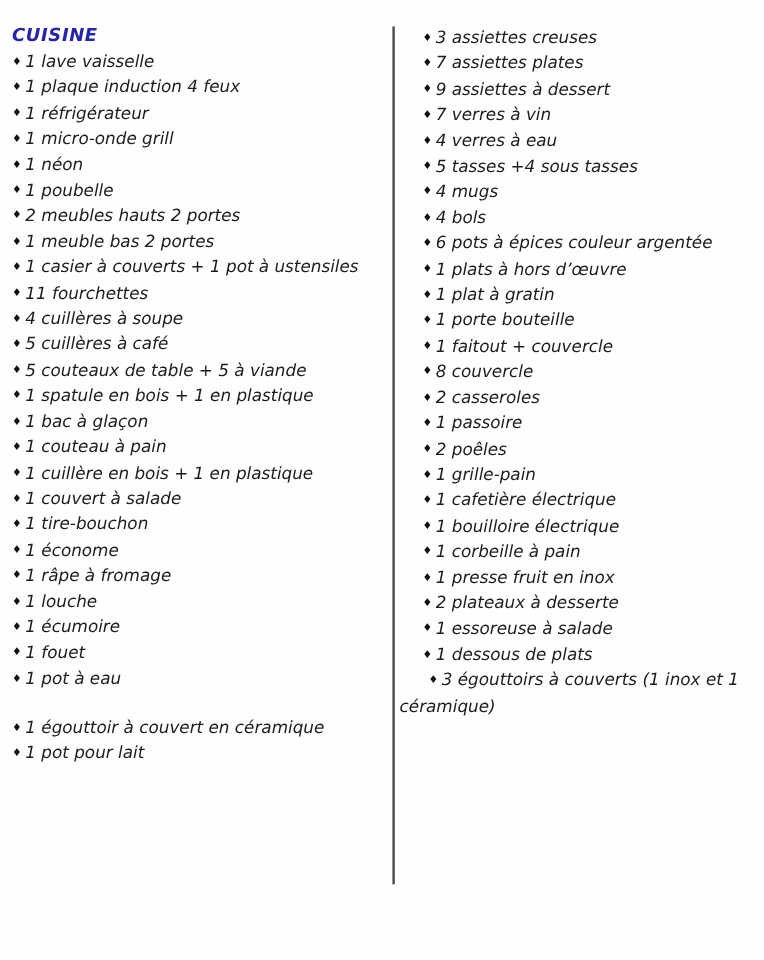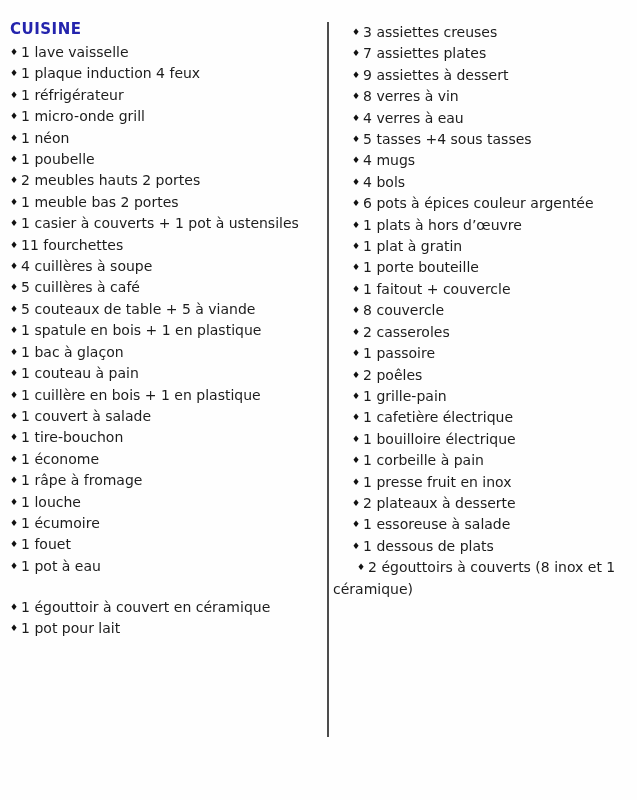--- a/index.html
+++ b/index.html
@@ -64,21 +64,21 @@
     font-size: 9px;
     margin-right: 3px;
     position: relative;
     top: -2px;
     color: #111111;
   }
 </style>
 </head>
 <body>
 
-<div class="page" style="color: rgb(28, 28, 28);">
+<div class="page" style="color: rgb(28, 28, 28); font-style: italic;">
   <h1 class="title" style="color: rgb(36, 36, 173);">CUISINE</h1>
 
   <div class="col col-left">
     <div class="group">
         <div class="list-item"><span class="bullet">♦</span><span>1 lave vaisselle</span></div>
         <div class="list-item"><span class="bullet">♦</span><span>1 plaque induction 4 feux</span></div>
         <div class="list-item"><span class="bullet">♦</span><span>1 réfrigérateur</span></div>
         <div class="list-item"><span class="bullet">♦</span><span>1 micro-onde grill</span></div>
         <div class="list-item"><span class="bullet">♦</span><span>1 néon</span></div>
         <div class="list-item"><span class="bullet">♦</span><span>1 poubelle</span></div>
@@ -107,21 +107,21 @@
         <div class="list-item"><span class="bullet">♦</span><span>1 pot pour lait</span></div>
       </div>
   </div>
 
   <div class="divider" style="background: rgb(77, 77, 77);"></div>
 
   <div class="col col-right">
       <div class="list-item"><span class="bullet">♦</span><span>3 assiettes creuses</span></div>
       <div class="list-item"><span class="bullet">♦</span><span>7 assiettes plates</span></div>
       <div class="list-item"><span class="bullet">♦</span><span>9 assiettes à dessert</span></div>
-      <div class="list-item"><span class="bullet">♦</span><span>8 verres à vin</span></div>
+      <div class="list-item"><span class="bullet">♦</span><span>7 verres à vin</span></div>
       <div class="list-item"><span class="bullet">♦</span><span>4 verres à eau</span></div>
       <div class="list-item"><span class="bullet">♦</span><span>5 tasses +4 sous tasses</span></div>
       <div class="list-item"><span class="bullet">♦</span><span>4 mugs</span></div>
       <div class="list-item"><span class="bullet">♦</span><span>4 bols</span></div>
       <div class="list-item"><span class="bullet">♦</span><span>6 pots à épices couleur argentée</span></div>
       <div class="list-item"><span class="bullet">♦</span><span>1 plats à hors d’œuvre</span></div>
       <div class="list-item"><span class="bullet">♦</span><span>1 plat à gratin</span></div>
       <div class="list-item"><span class="bullet">♦</span><span>1 porte bouteille</span></div>
       <div class="list-item"><span class="bullet">♦</span><span>1 faitout + couvercle</span></div>
       <div class="list-item"><span class="bullet">♦</span><span>8 couvercle</span></div>
@@ -129,15 +129,15 @@
       <div class="list-item"><span class="bullet">♦</span><span>1 passoire</span></div>
       <div class="list-item"><span class="bullet">♦</span><span>2 poêles</span></div>
       <div class="list-item"><span class="bullet">♦</span><span>1 grille-pain</span></div>
       <div class="list-item"><span class="bullet">♦</span><span>1 cafetière électrique</span></div>
       <div class="list-item"><span class="bullet">♦</span><span>1 bouilloire électrique</span></div>
       <div class="list-item"><span class="bullet">♦</span><span>1 corbeille à pain</span></div>
       <div class="list-item"><span class="bullet">♦</span><span>1 presse fruit en inox</span></div>
       <div class="list-item"><span class="bullet">♦</span><span>2 plateaux à desserte</span></div>
       <div class="list-item"><span class="bullet">♦</span><span>1 essoreuse à salade</span></div>
       <div class="list-item"><span class="bullet">♦</span><span>1 dessous de plats</span></div>
-      <div class="list-item"><span class="bullet">♦</span><span>2 égouttoirs à couverts (8 inox et 1 céramique)</span></div>
+      <div class="list-item"><span class="bullet">♦</span><span>3 égouttoirs à couverts (1 inox et 1 céramique)</span></div>
     </div>
 </div>
 
 </body></html>

